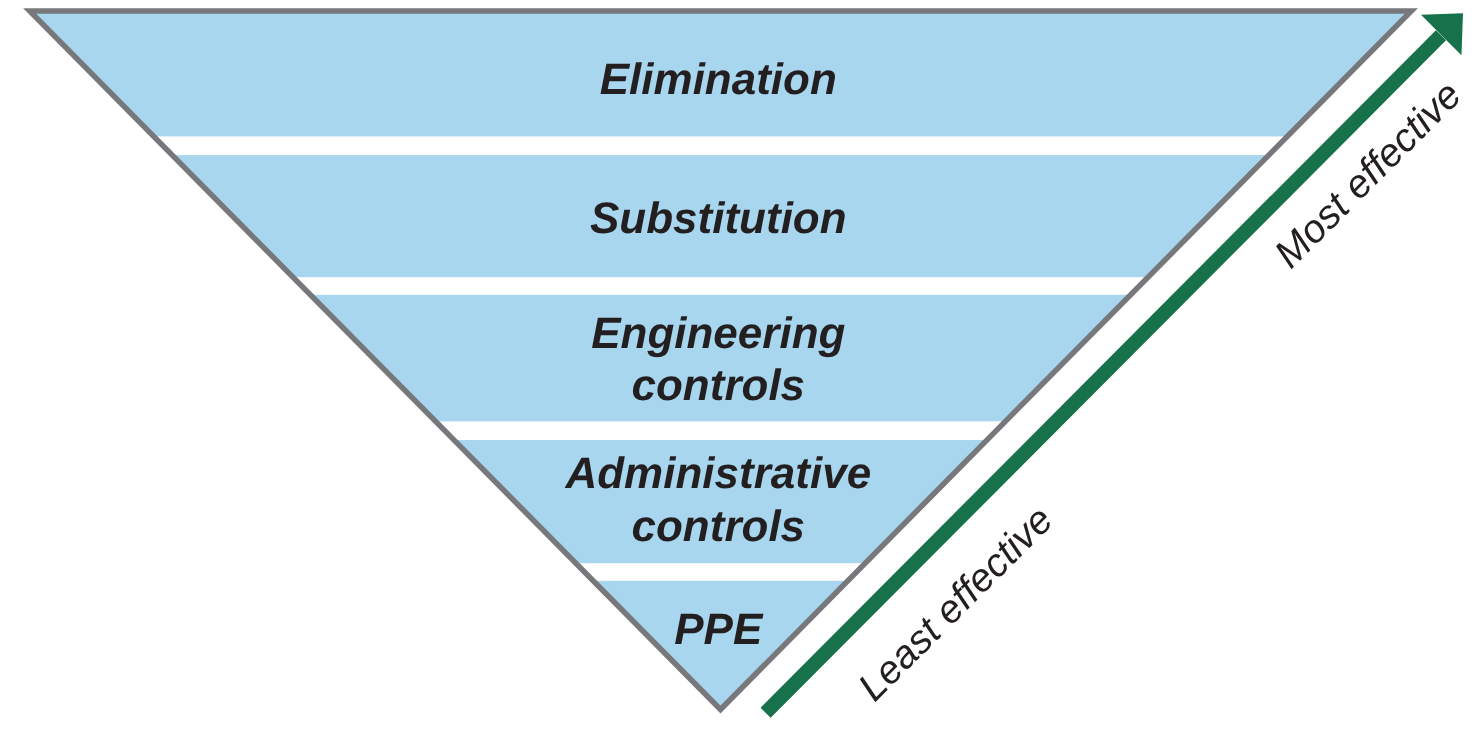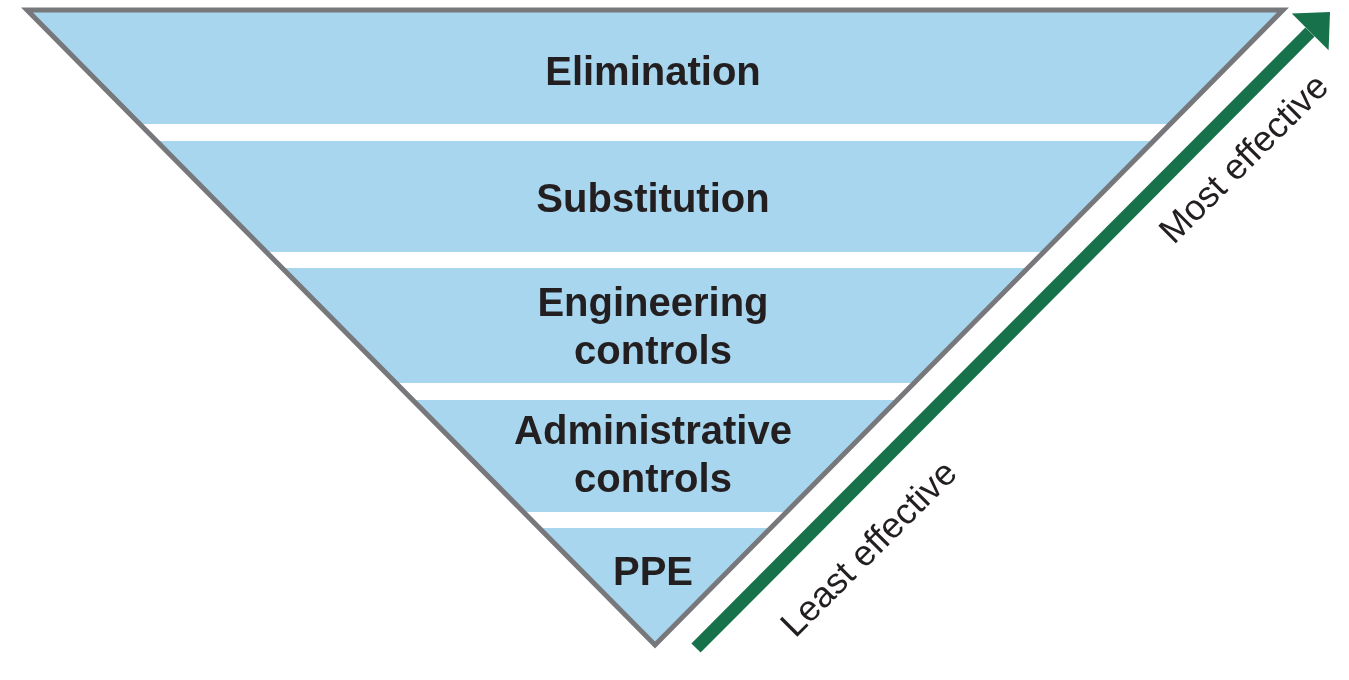--- a/index.html
+++ b/index.html
@@ -17,20 +17,21 @@
     width:1349px;
     height:680px;
     overflow:hidden;
     font-family:"Liberation Sans","DejaVu Sans",sans-serif;
   }
   .stage{
     position:relative;
     width:1152px;
     height:680px;
     background:var(--background);
+    font-style:italic;
   }
   svg{display:block}
   .tri-fill{
     fill:var(--band-fill);
     stroke:none;
   }
   .tri-border{
     fill:none;
     stroke:var(--pyramid-border);
     stroke-width:5;

